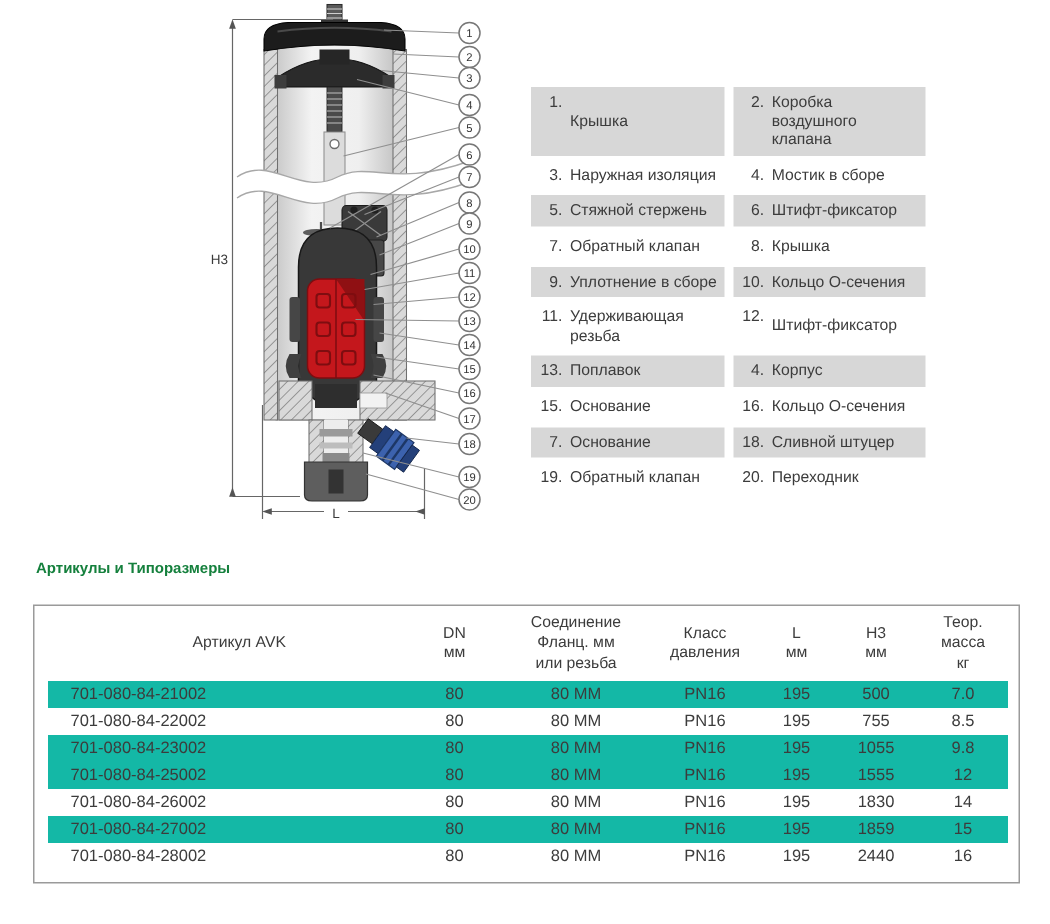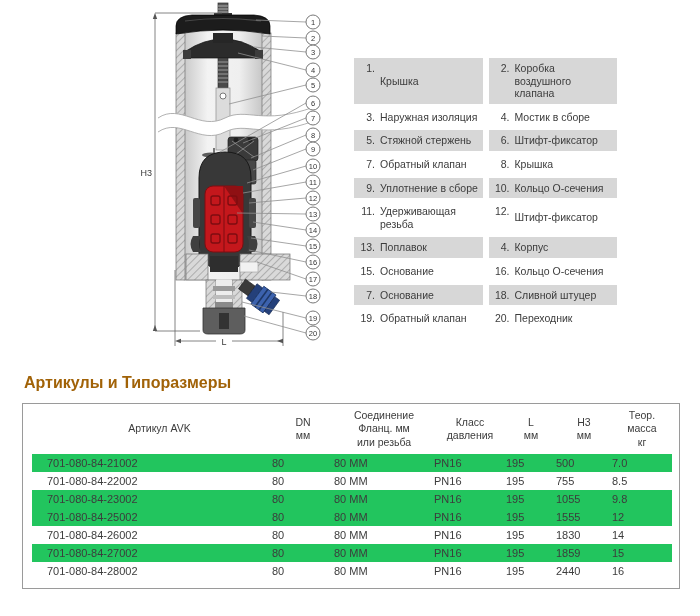--- a/index.html
+++ b/index.html
@@ -22,42 +22,42 @@
     display:flex;align-items:center;
     font-size:10.5px;line-height:1.2;
     padding:4px 4px;color:#3c3c3c;
   }
   .part-cell.gray{background:#d7d7d7;}
   .pnum{width:17px;text-align:right;margin-right:5px;flex:0 0 auto;align-self:flex-start;}
   .plabel{flex:1;}
   
   .section-title{
     position:absolute;left:24px;top:374px;margin:0;
-    font-size:16px;font-weight:bold;color:#a16207;
+    font-size:10px;font-weight:bold;color:#15803d;
   }
   .table-wrap{
     position:absolute;left:22px;top:403px;width:658px;
     border:1px solid #9a9a9a;background:#fff;
     padding:0 9px 8px 9px;box-sizing:border-box;
   }
   table.sizes{
     width:100%;border-collapse:collapse;table-layout:fixed;
     font-size:11px;color:#3c3c3c;
   }
   table.sizes th{
     font-weight:normal;font-size:10.5px;line-height:1.25;
     white-space:pre-line;text-align:center;vertical-align:middle;
     height:46px;padding:2px 0;
   }
   table.sizes th.col-art{text-align:center;padding-left:15px;}
   table.sizes td{
-    height:18px;padding:0;vertical-align:middle;
+    height:18px;text-align:center;padding:0;vertical-align:middle;
   }
   table.sizes td.col-art{text-align:left;padding-left:15px;}
-  table.sizes tr.gray td{background:#22c55e;}
+  table.sizes tr.gray td{background:#14b8a6;}
 </style>
 </head>
 <body>
 
 <div class="page">
 
   <svg class="diagram" viewBox="90 0 265 368" xmlns="http://www.w3.org/2000/svg">
     <defs>
       <pattern id="hatch" width="5" height="5" patternUnits="userSpaceOnUse" patternTransform="rotate(45)">
         <rect width="5" height="5" fill="#d9d9d9"></rect>

